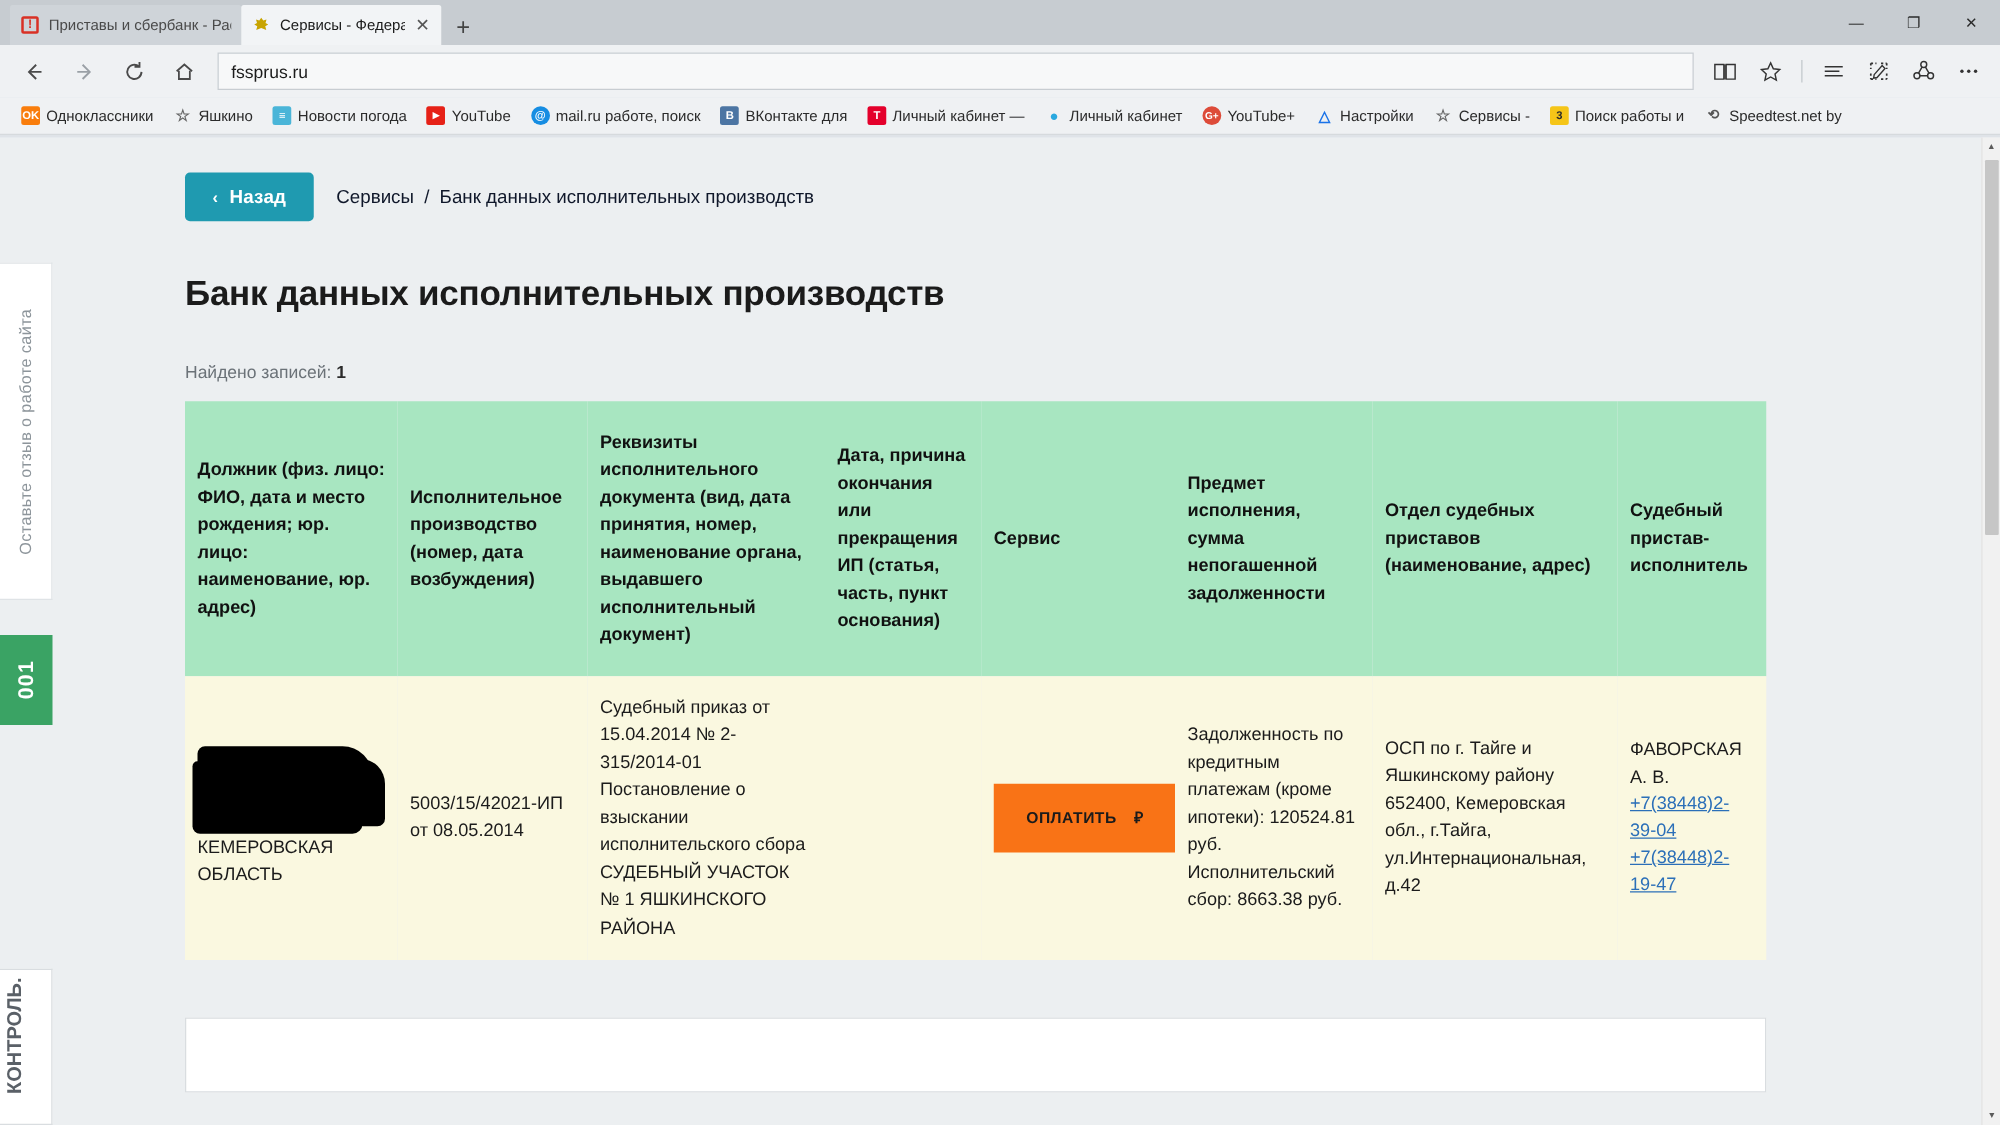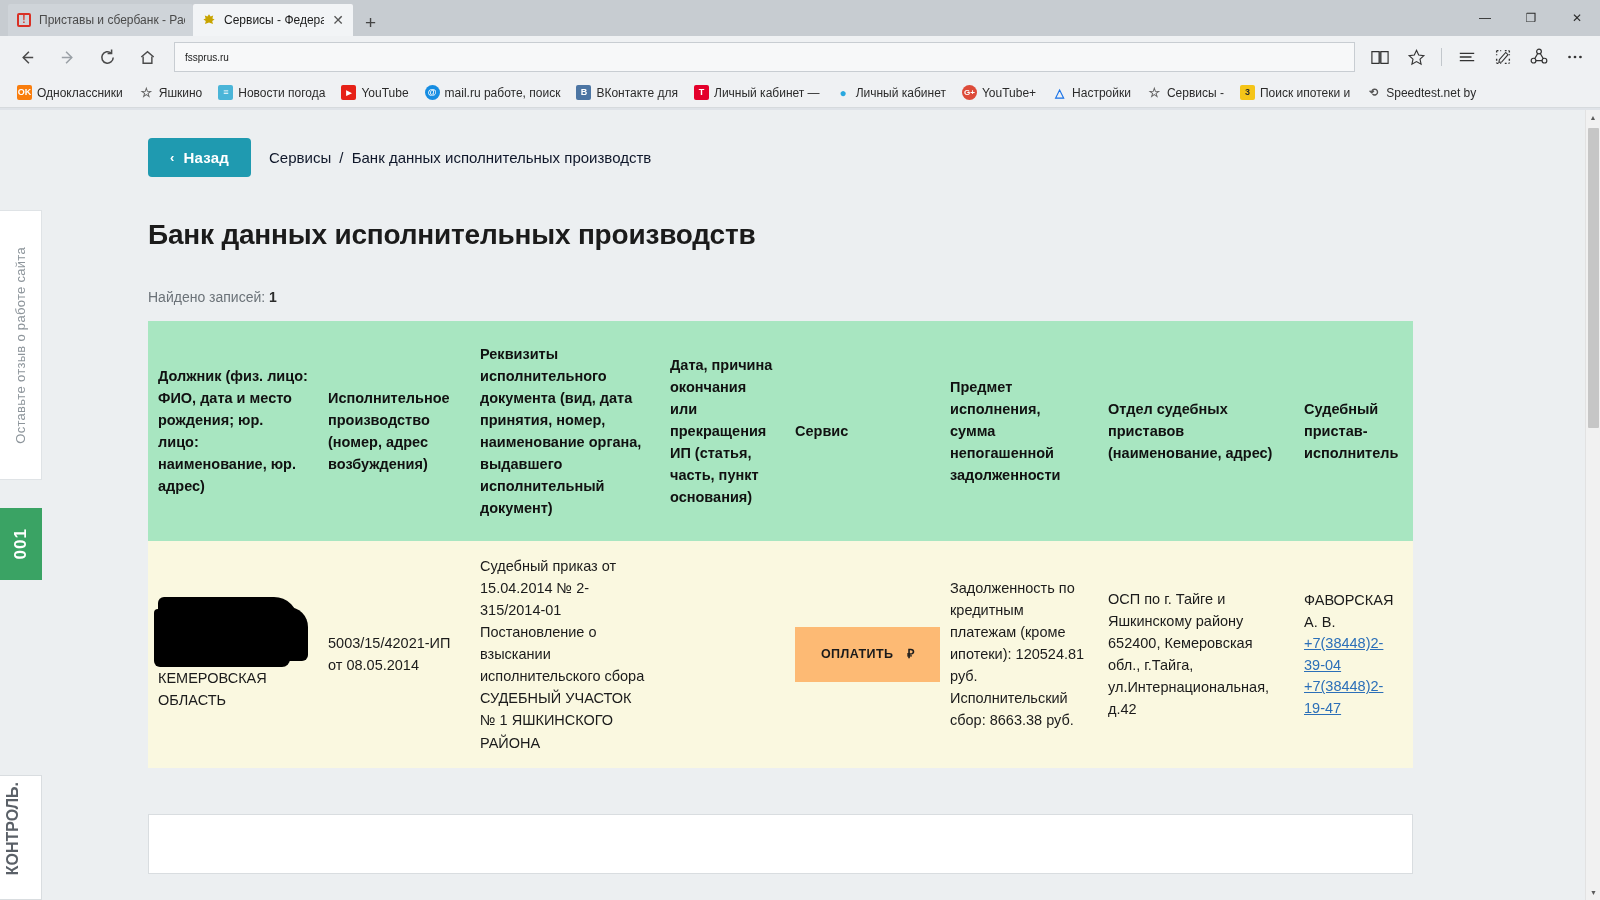--- a/index.html
+++ b/index.html
@@ -37,21 +37,21 @@
 
   .navbar {
     height: 42px; background: #eff1f3; display:flex; align-items:center;
     padding: 0 8px; gap: 2px;
   }
   .navbtn { width:38px;height:32px;display:flex;align-items:center;justify-content:center;color:#4a4a4a;}
   .navbtn svg { display:block; }
   .urlbar {
     flex: 1; height: 30px; background: #f7f8f9; border: 1px solid #c8cdd2;
     display: flex; align-items: center; padding: 0 10px; margin: 0 6px;
-    font-size: 10px; color: #5a5a5a; overflow: hidden; white-space: nowrap; text-align: right;
+    font-size: 14px; color: #5a5a5a; overflow: hidden; white-space: nowrap; text-align: right;
   }
   .url-host { color: #1b1b1b; }
   .url-rest { color: #8a8f94; }
   .toolicons { display:flex; align-items:center; gap:2px; }
   .toolicon { width:34px;height:32px;display:flex;align-items:center;justify-content:center;color:#333;}
   .toolsep { width:1px;height:18px;background:#c2c7cc;margin:0 6px;}
 
   .bookmarks {
     height: 30px; background: #eff1f3; display:flex; align-items:center;
     padding: 0 10px; gap: 2px; border-bottom: 1px solid #d6dadd;
@@ -101,21 +101,21 @@
   .c5{width:155px;} .c6{width:158px;} .c7{width:196px;} .c8{width:119px;}
 
   .redact {
     display:block; width: 140px; height: 62px; background:#000;
     border-radius: 6px 24px 10px 8px; margin-bottom: 8px;
     box-shadow: -6px 10px 0 -2px #000, 14px 6px 0 -4px #000;
   }
   .debtor-region { font-size:14.5px; color:#1b1b1b; line-height:1.45; }
 
   .paybtn {
-    background:#fdba74; color:#1b1b1b; font-size:12.5px; font-weight:bold;
+    background:#f97316; color:#1b1b1b; font-size:12.5px; font-weight:bold;
     padding: 18px 0; width: 146px; text-align:center; letter-spacing:0.4px;
     display:flex; align-items:center; justify-content:center; gap:14px;
   }
 
   .phone-link { color:#2b6fb8; text-decoration: underline; display:block; line-height:1.5;}
 
   .printrow { margin-top: 42px; display:flex; align-items:center; gap:9px;
               font-size:15px; font-style: italic; color:#6b7278; }
   .printrow .pico { font-style: normal; font-size:14px; color:#555; }
 
@@ -305,21 +305,21 @@
     <div class="bm">
         <span class="bmicon" style="color:#1a73e8;font-size:12px">△</span>
         <span>Настройки</span>
       </div>
     <div class="bm">
         <span class="bmicon" style="color:#666;font-size:13px">☆</span>
         <span>Сервисы -</span>
       </div>
     <div class="bm">
         <span class="bmicon" style="background:#f5c518;color:#2b2b2b">3</span>
-        <span>Поиск ипотеки и</span>
+        <span>Поиск работы и</span>
       </div>
     <div class="bm">
         <span class="bmicon" style="color:#555;font-size:11px">⟲</span>
         <span>Speedtest.net by</span>
       </div>
   </div>
 
   <div class="viewport">
     <div class="page">
 
@@ -351,21 +351,21 @@
 
         <div class="found">
           <span>Найдено записей:</span>
           <b>1</b>
         </div>
 
         <table class="results">
           <thead>
             <tr>
               <th class="c1">Должник (физ. лицо: ФИО, дата и место рождения; юр. лицо: наименование, юр. адрес)</th>
-              <th class="c2">Исполнительное производство (номер, адрес возбуждения)</th>
+              <th class="c2">Исполнительное производство (номер, дата возбуждения)</th>
               <th class="c3">Реквизиты исполнительного документа (вид, дата принятия, номер, наименование органа, выдавшего исполнительный документ)</th>
               <th class="c4">Дата, причина окончания или прекращения ИП (статья, часть, пункт основания)</th>
               <th class="c5">Сервис</th>
               <th class="c6">Предмет исполнения, сумма непогашенной задолженности</th>
               <th class="c7">Отдел судебных приставов (наименование, адрес)</th>
               <th class="c8">Судебный пристав-исполнитель</th>
             </tr>
           </thead>
           <tbody>
             <tr>

